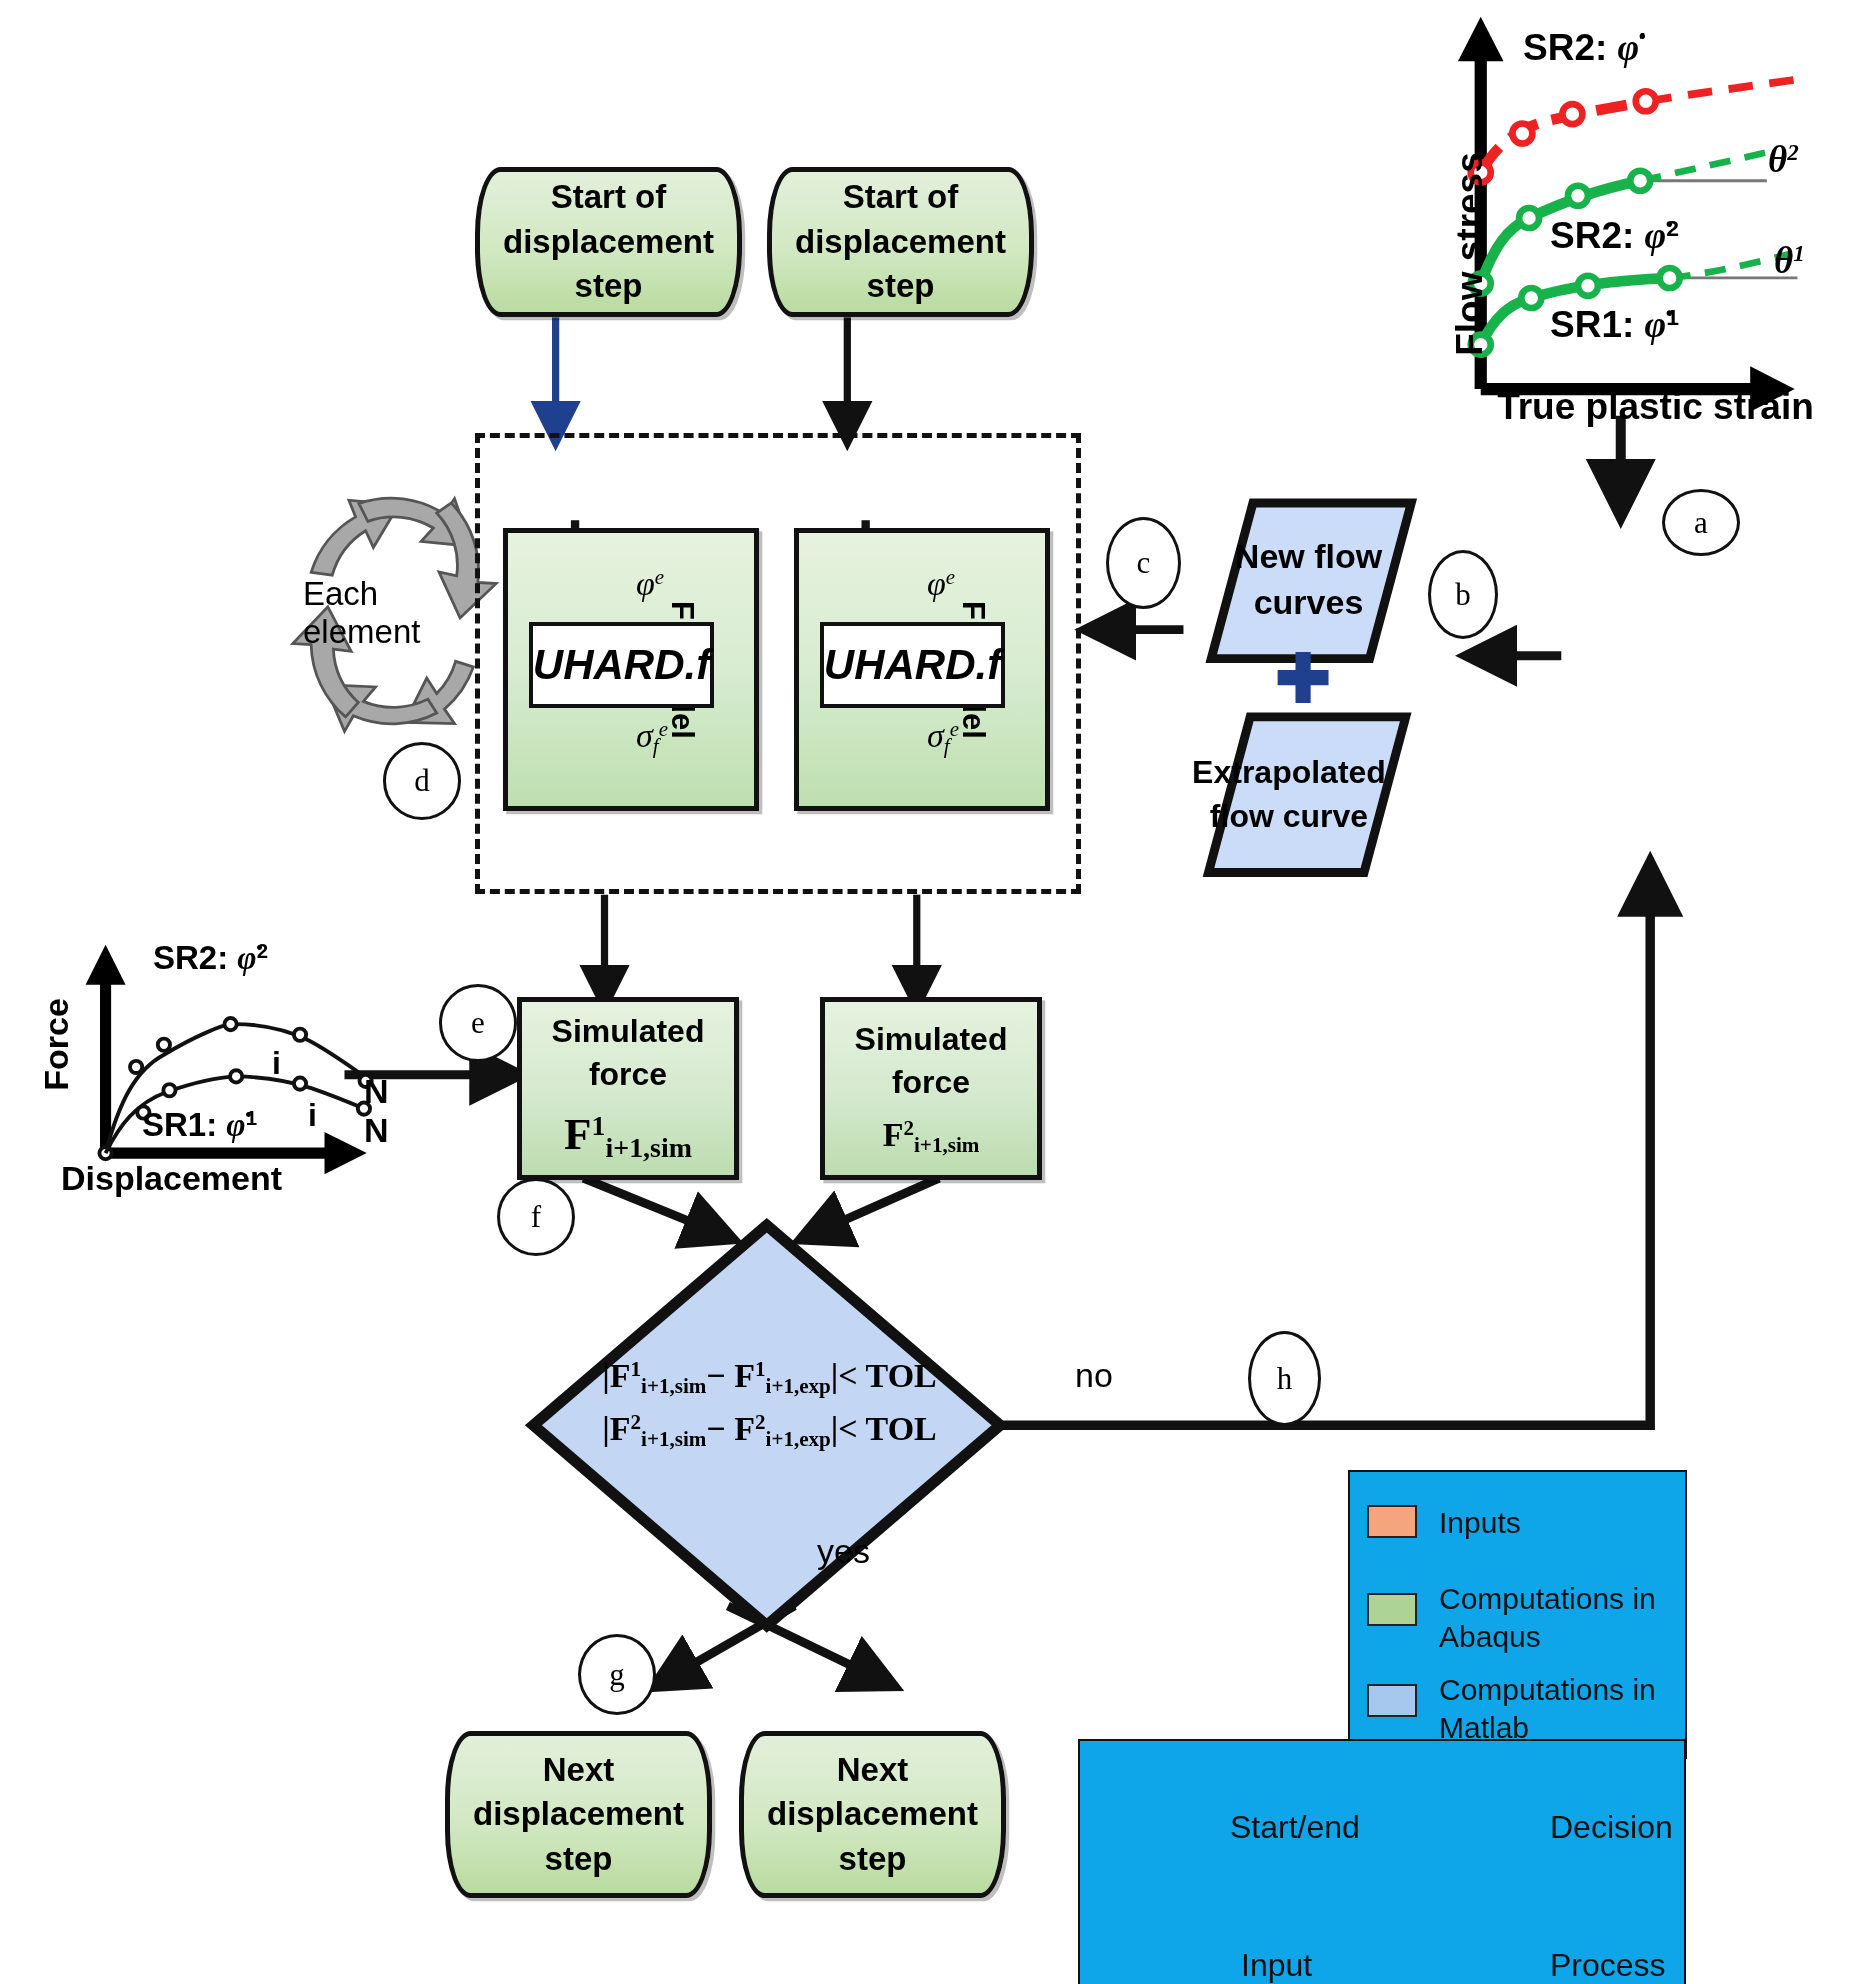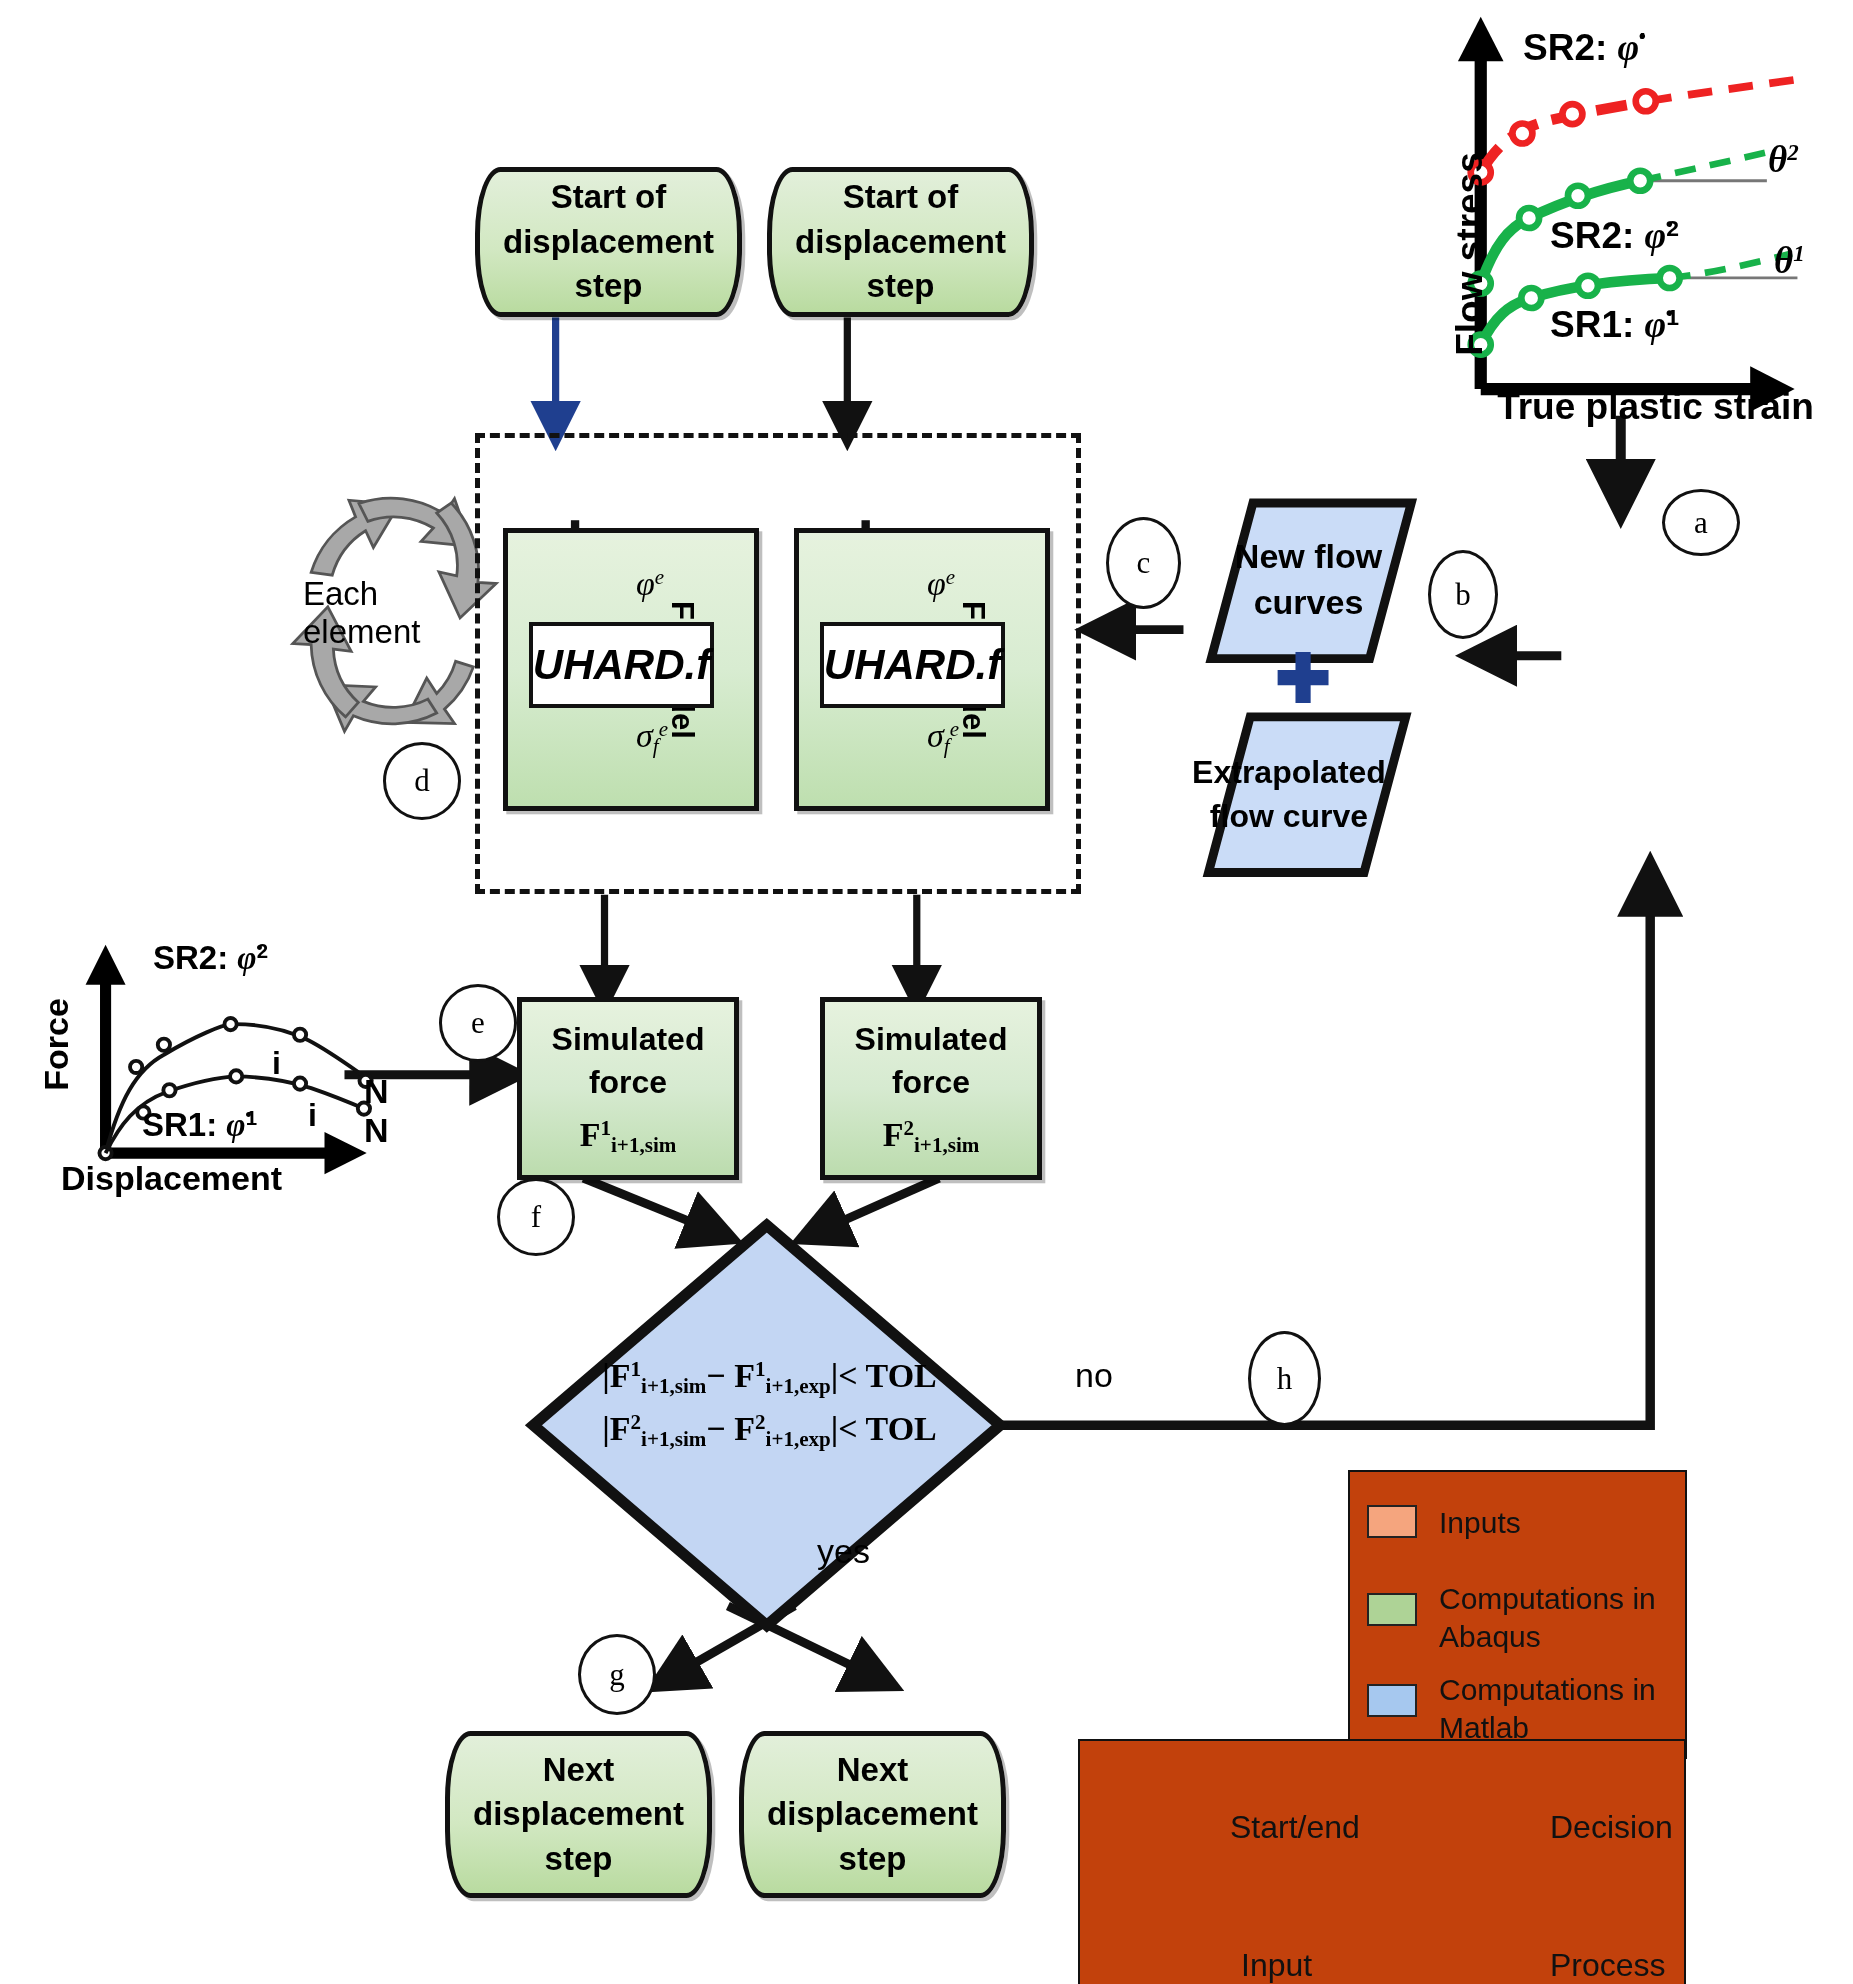--- a/index.html
+++ b/index.html
@@ -33,21 +33,21 @@
      font-size:42px;color:#000;font-family:"Liberation Sans",sans-serif;}
 
   .dashedbox{position:absolute;box-sizing:border-box;border:5.6px dashed #111;background:transparent;}
 
   .circ{position:absolute;border:3.3px solid #111;border-radius:50%;background:#fff;
      display:flex;align-items:center;justify-content:center;font-size:31px;
      font-weight:normal;color:#000;font-family:"Liberation Serif",serif;}
 
   .plain{position:absolute;color:#000;font-family:"Liberation Sans",sans-serif;}
 
-  .legendbox{position:absolute;box-sizing:border-box;border:2.8px solid #111;background:#c2410c;}
+  .legendbox{position:absolute;box-sizing:border-box;border:2.8px solid #111;background:#0ea5e9;}
   .sw{position:absolute;border:2.2px solid #222;box-sizing:border-box;}
   .legtxt{position:absolute;font-size:30px;color:#111;font-weight:normal;
      font-family:"Liberation Sans",sans-serif;line-height:1.25;}
 
   .eachlbl{position:absolute;font-size:33px;color:#000;text-align:left;
      font-family:"Liberation Sans",sans-serif;}
 
   sub{font-size:.62em;vertical-align:-.30em;}
   sup{font-size:.62em;vertical-align:.52em;}
   .mi{font-family:"Liberation Serif",serif;font-style:italic;}
@@ -200,21 +200,21 @@
 
   <div class="node" style="left:1228px;top:508px;width:161px;height:144px;font-size:34px;background:transparent;">New flow curves</div>
 
   <div class="node" style="left:1189px;top:725px;width:200px;height:139px;font-size:32px;background:transparent;">Extrapolated flow curve</div>
 
   <div class="plain" style="left:1275px;top:645px;font-size:67px;color:#1f3f8f;font-weight:bold;line-height:1;">✚</div>
 
 
   <div class="node process-green" style="left:517px;top:997px;width:222px;height:183px;flex-direction:column;">
     <span style="display:block;">Simulated force</span>
-    <span style="display:block;margin-top:7.8px;font-family:'Liberation Serif',serif;font-size:34px;">
+    <span style="display:block;margin-top:7.8px;font-family:'Liberation Serif',serif;font-size:45px;">
       F<sup>1</sup><sub>i+1,sim</sub>
     </span>
   </div>
 
   <div class="node process-green" style="left:820px;top:997px;width:222px;height:183px;flex-direction:column;">
     <span style="display:block;">Simulated force</span>
     <span style="display:block;margin-top:7.8px;font-family:'Liberation Serif',serif;font-size:34px;">
       F<sup>2</sup><sub>i+1,sim</sub>
     </span>
   </div>

